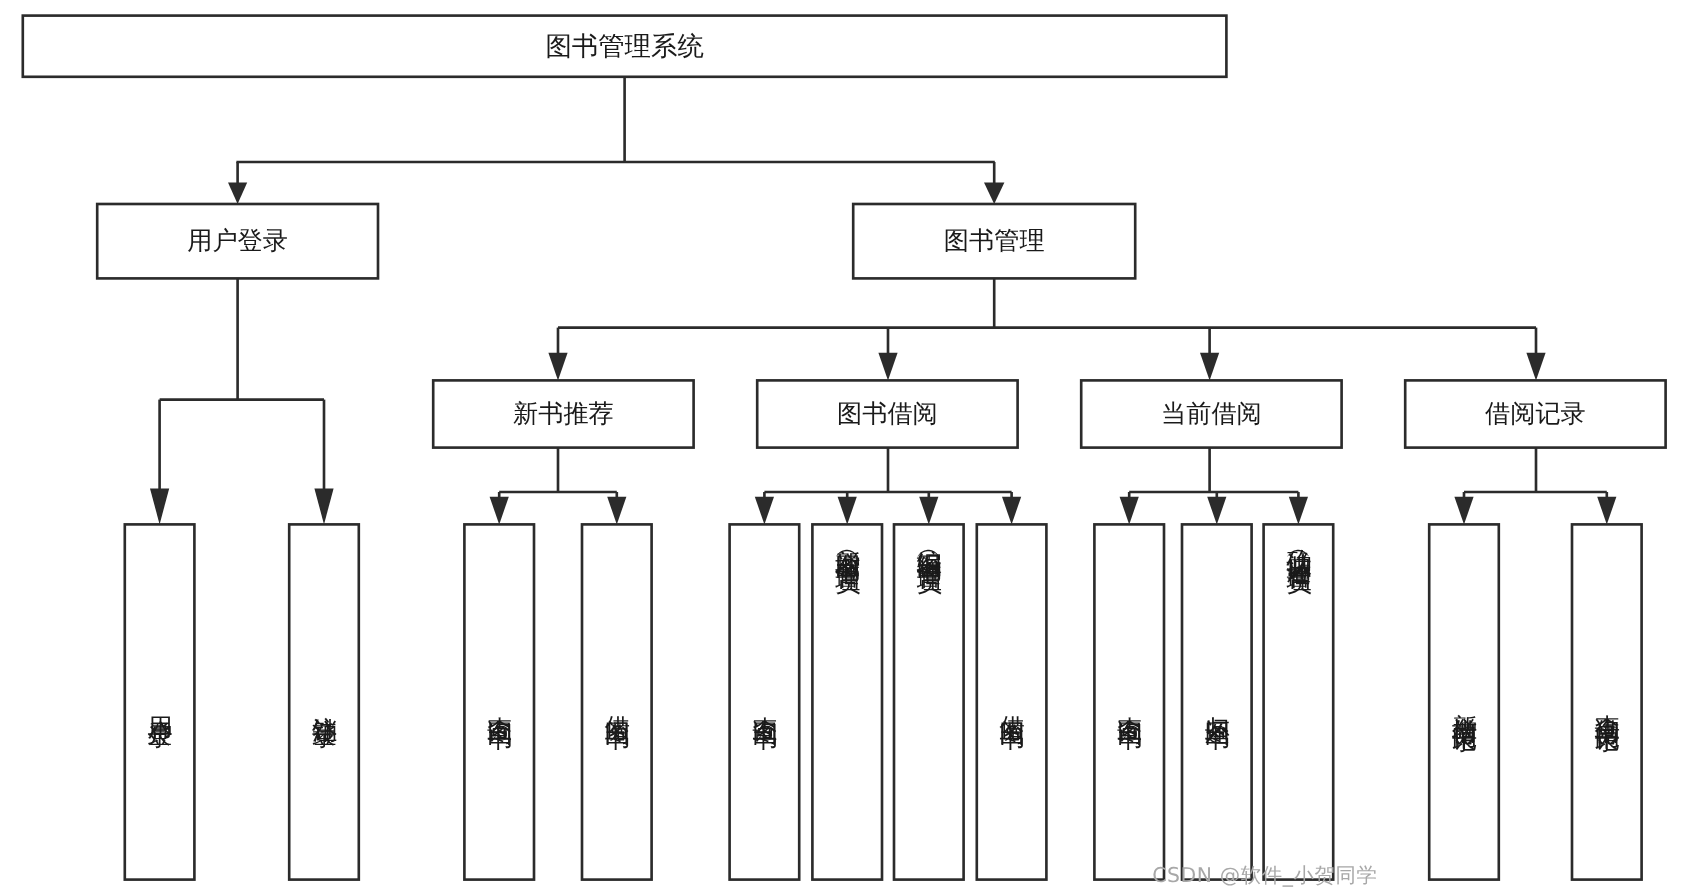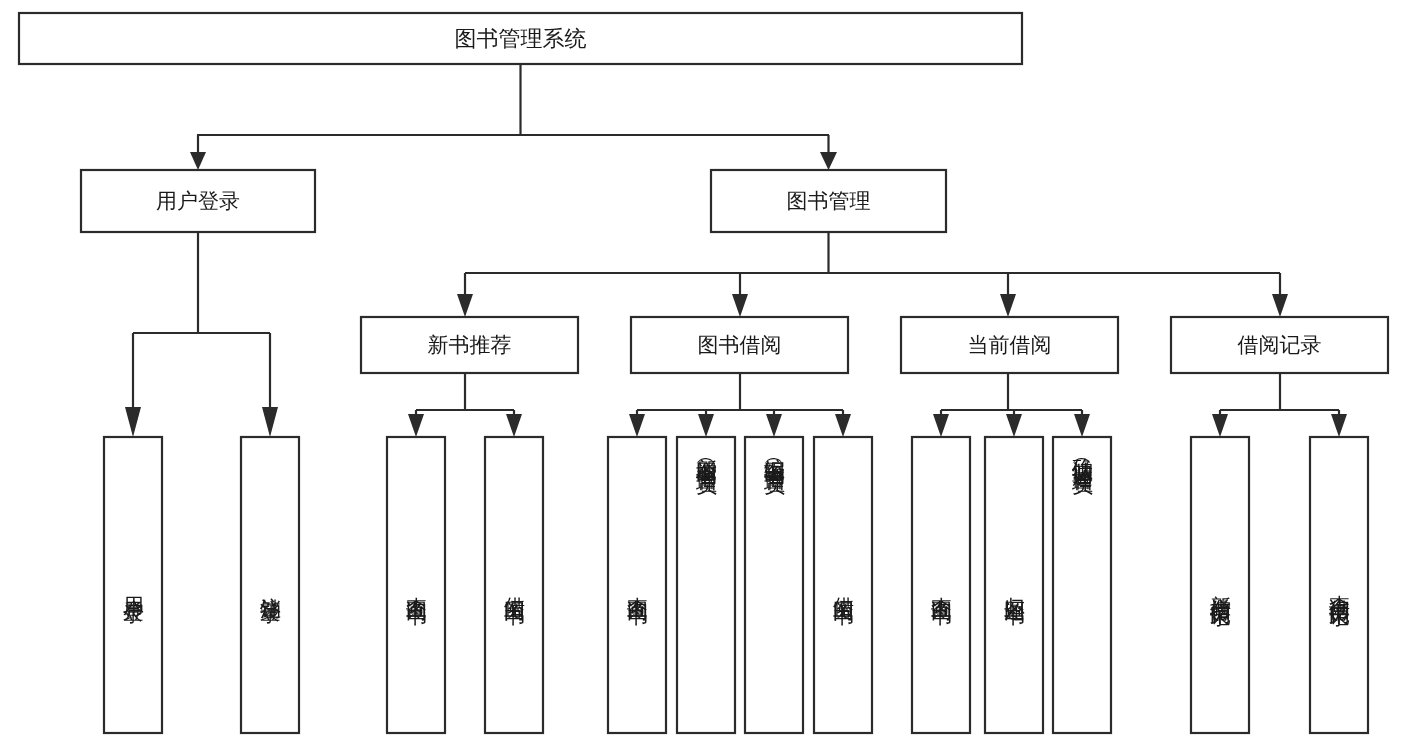--- a/index.html
+++ b/index.html
@@ -255,14 +255,15 @@
   <div class="vlabel-wrap" style="left:1053px; top:437px; width:58px; height:296px; align-items:flex-start;">
     <span class="vlabel" style="margin-top:4px;">确认归还（管理员）</span>
   </div>
   <div class="vlabel-wrap" style="left:1191px; top:437px; width:58px; height:296px;">
     <span class="vlabel">新增借阅记录</span>
   </div>
   <div class="vlabel-wrap" style="left:1310px; top:437px; width:58px; height:296px;">
     <span class="vlabel">查询借阅记录</span>
   </div>
 
+  <div class="watermark">CSDN @软件_小贺同学</div>
 
 </div>
 
 </body></html>

